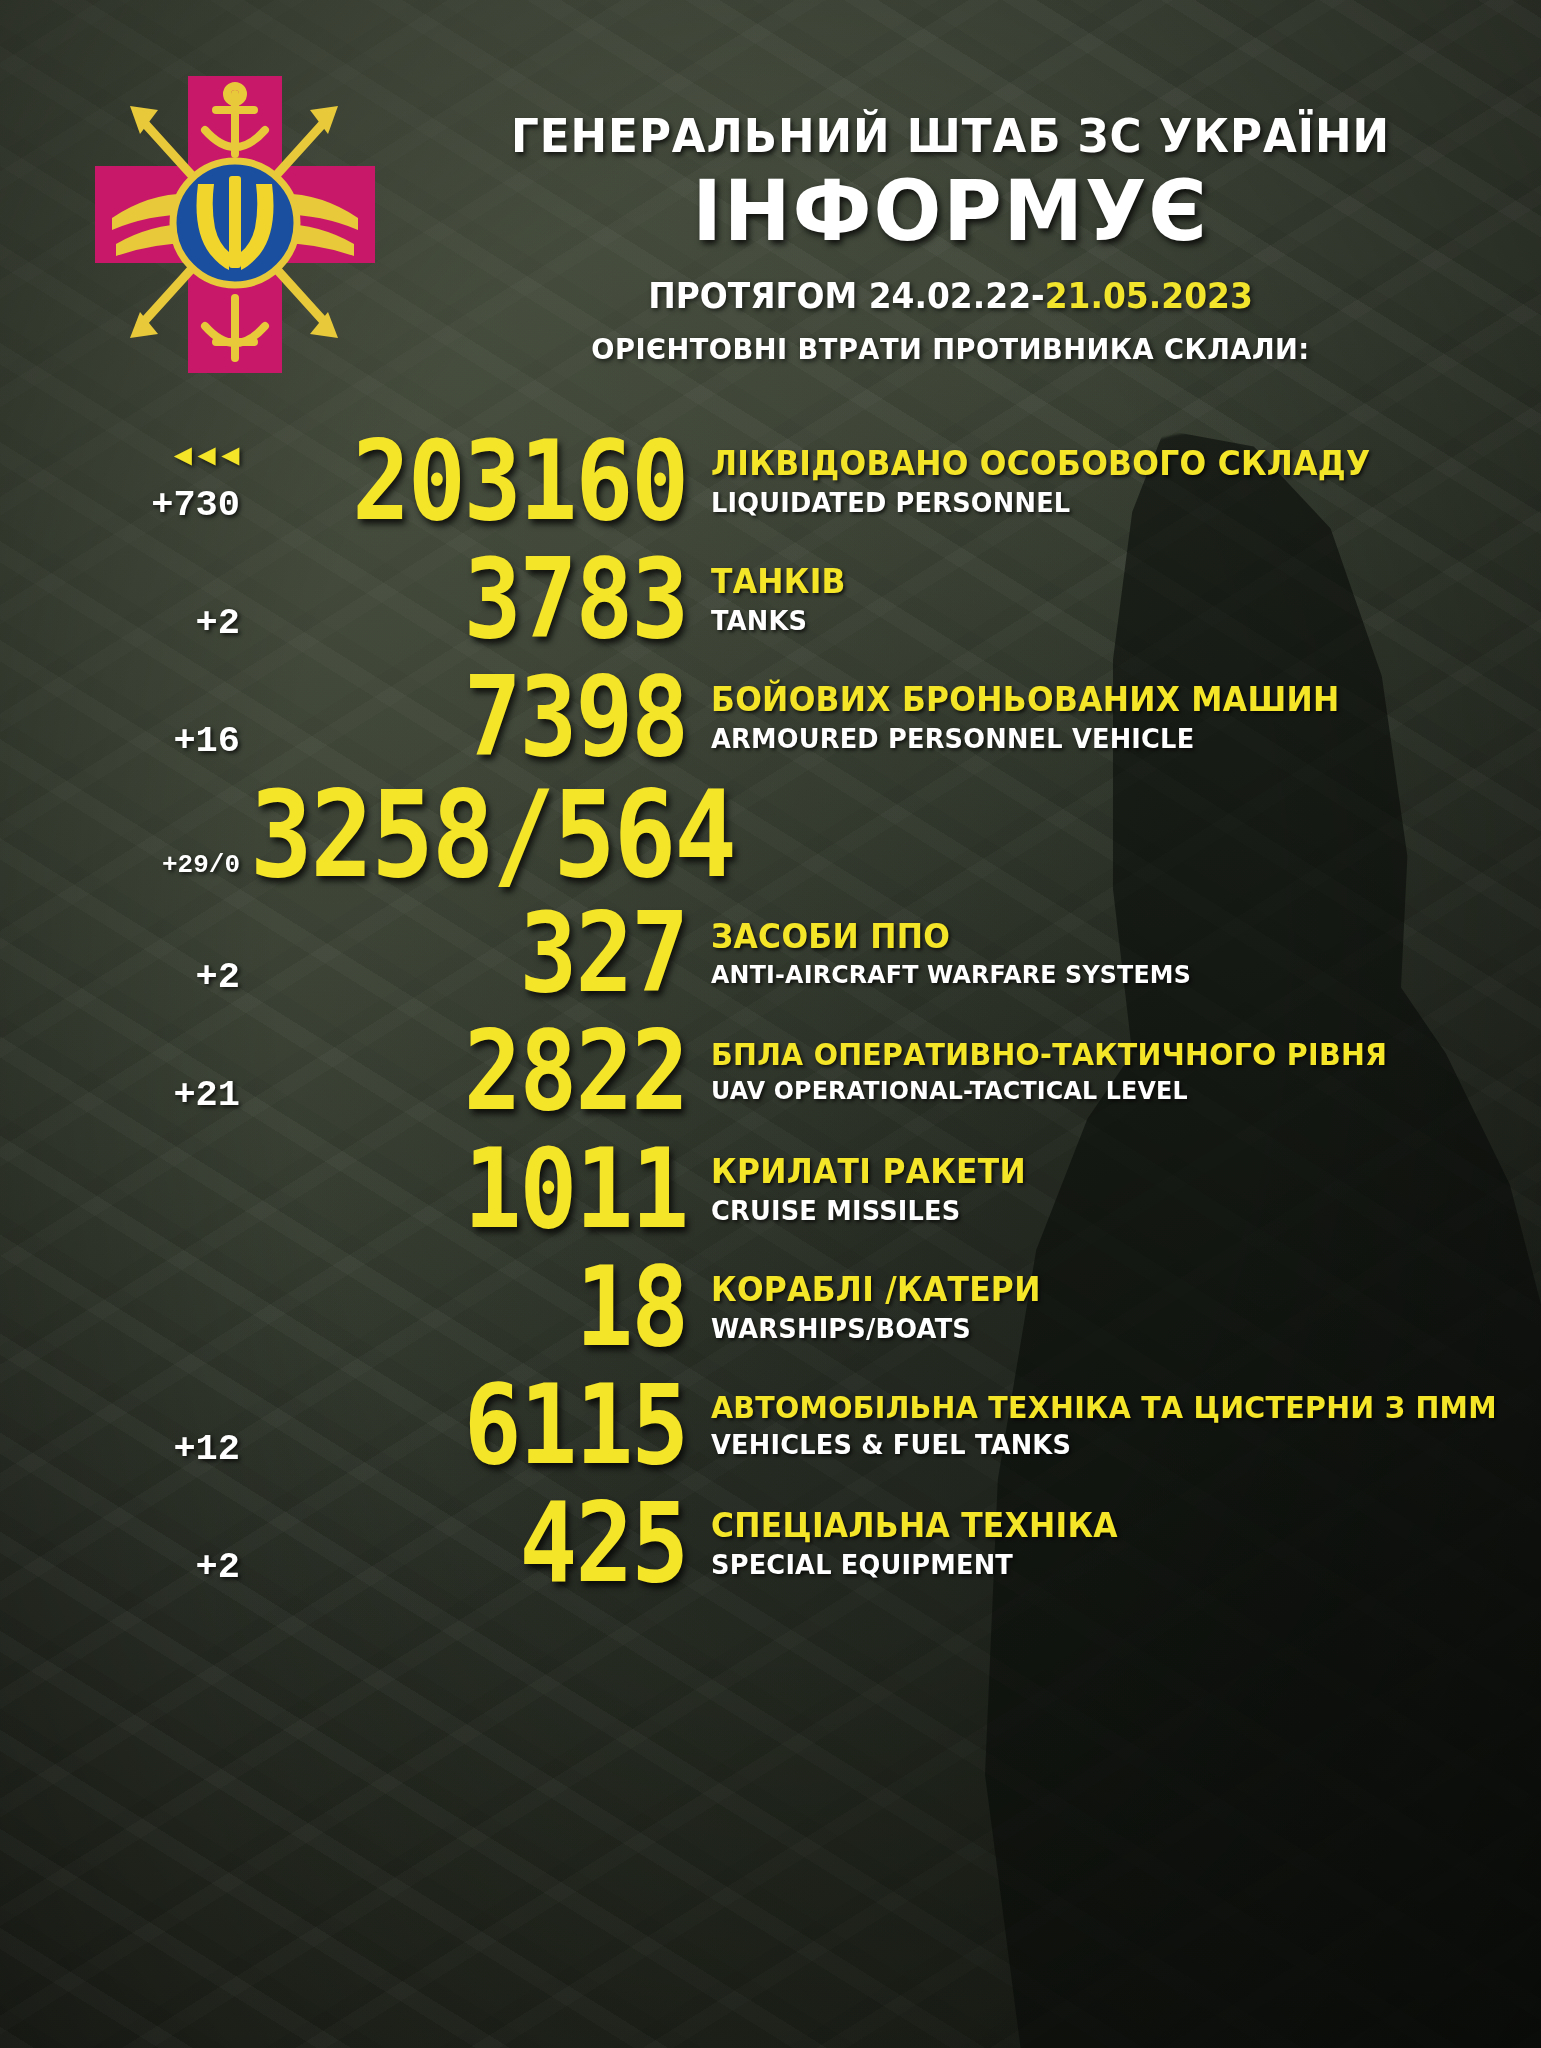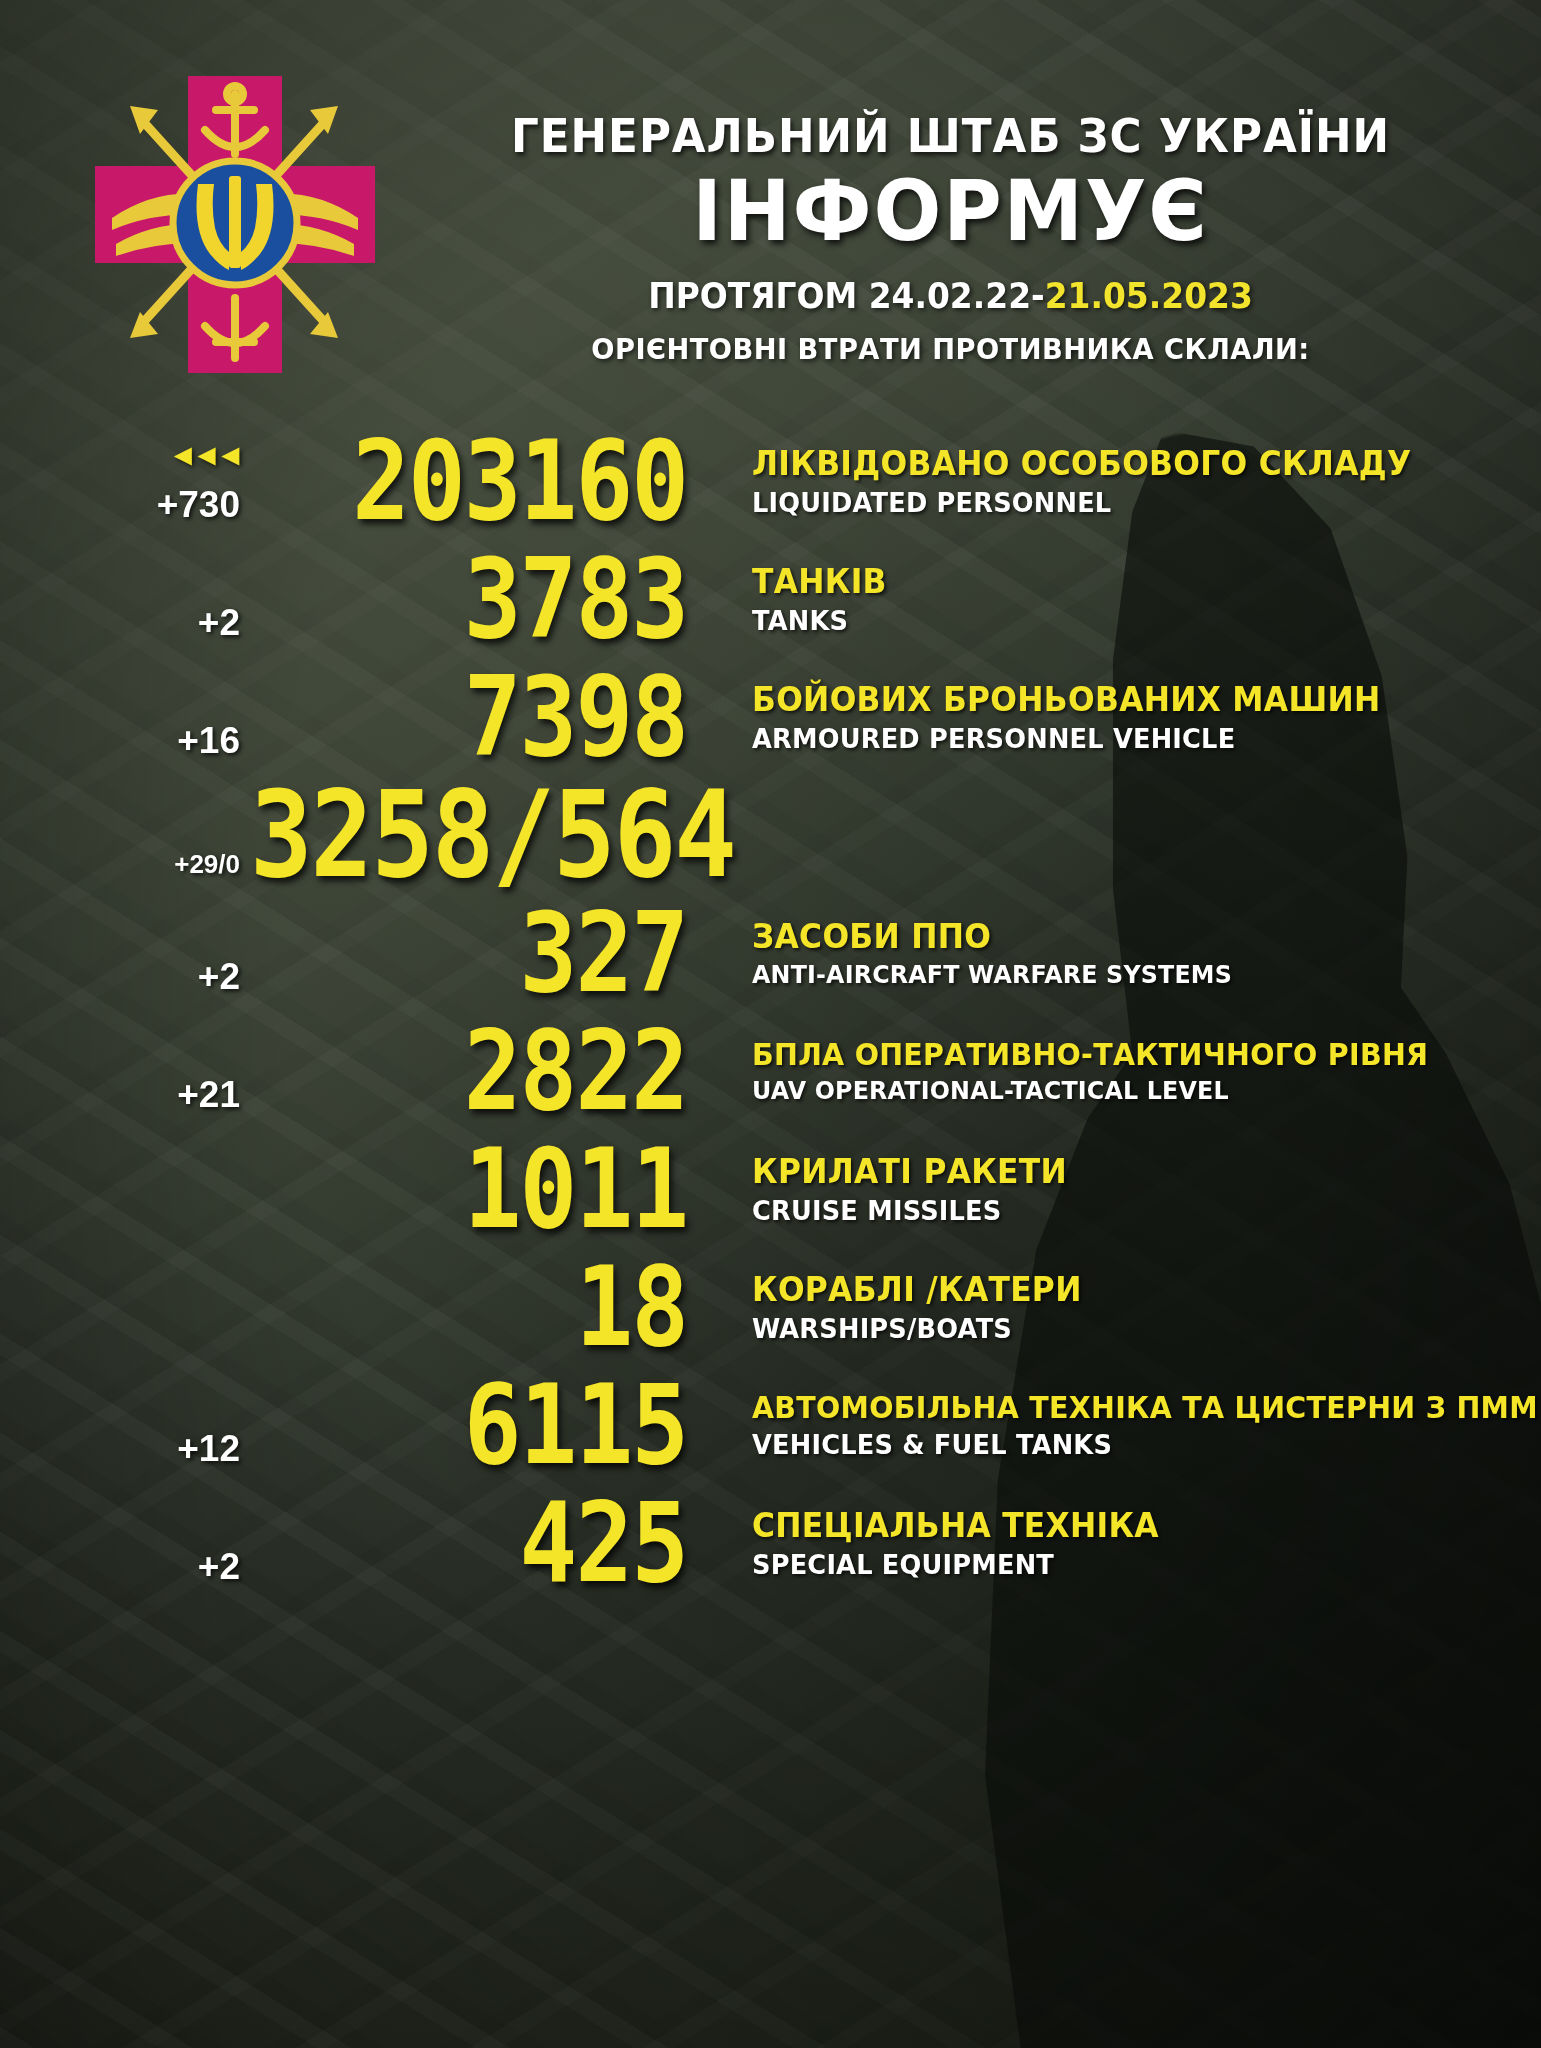--- a/index.html
+++ b/index.html
@@ -139,21 +139,21 @@
     display: flex;
     align-items: center;
     position: relative;
     min-height: 118px;
   }
 
   .delta {
     flex: 0 0 250px;
     text-align: right;
     padding-right: 10px;
-    font-family: Liberation Sans, sans-serif;
+    font-family: Liberation Mono, monospace;
     font-weight: bold;
     font-size: 37px;
     color: #ffffff;
     text-shadow: 2px 2px 4px rgba(0,0,0,0.8);
     align-self: flex-end;
     padding-bottom: 14px;
     white-space: nowrap;
   }
   .delta.wide { flex: 0 0 250px; font-size: 26px; }
 
@@ -170,21 +170,20 @@
     text-shadow: 3px 4px 6px rgba(0,0,0,0.75);
     transform: scaleY(1.15);
     white-space: nowrap;
   }
   .bignum.xl { font-size: 104px; }
 
   .labels {
     flex: 1;
     padding-left: 6px;
     min-width: 0;
-    margin-left: 41px;
   }
 
   .lab-ua {
     font-family: "DejaVu Sans", sans-serif;
     font-weight: bold;
     font-size: 33px;
     color: #f5e528;
     letter-spacing: 0.3px;
     text-shadow: 2px 2px 4px rgba(0,0,0,0.75);
     transform: scaleX(0.95);

